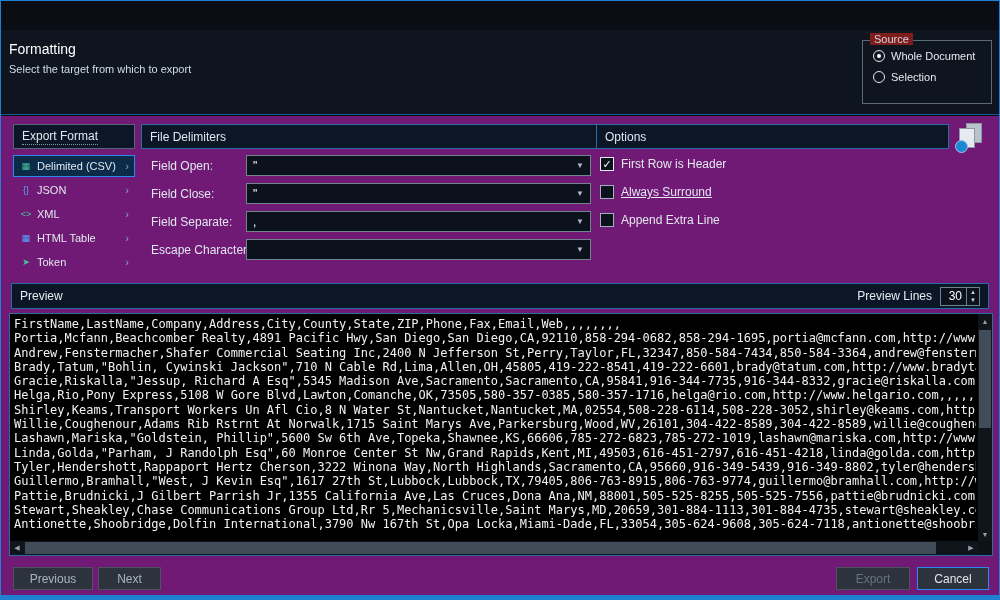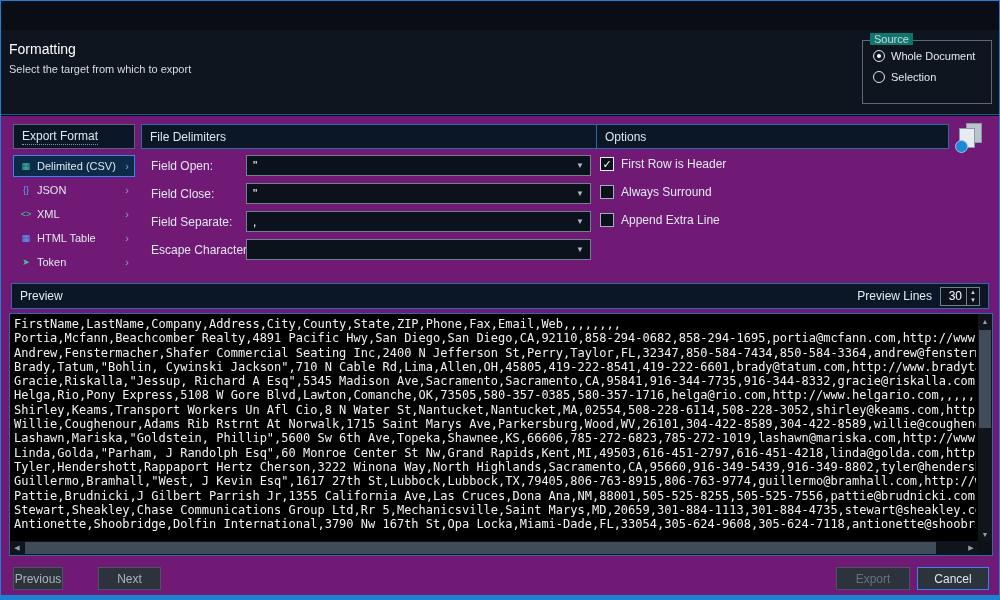--- a/index.html
+++ b/index.html
@@ -17,21 +17,21 @@
   .title-buttons { margin-left:auto; display:flex; height:100%; }
   .tbtn { width:44px; height:100%; display:flex; align-items:center; justify-content:center;
           color:#e8e8e8; font-size:13px; cursor:default; }
 
   
   .header { position:absolute; left:0; top:29px; right:0; height:85px; background:#0e151f;
             border-bottom:1px solid #155a96; }
   .h-title { position:absolute; left:8px; top:11px; font-size:14px; color:#ffffff; }
   .h-sub   { position:absolute; left:8px; top:33px; font-size:11px; color:#d4dce4; }
   .source-box { position:absolute; right:7px; top:10px; width:130px; height:64px; border:1px solid #5a6a7a; }
-  .source-legend { position:absolute; left:7px; top:-8px; background:#0f766e; padding:0 4px;
+  .source-legend { position:absolute; left:7px; top:-8px; background:#7f1d1d; padding:0 4px;
                    font-size:11px; color:#cfd8e2; }
   .radio-row { display:flex; align-items:center; gap:6px; margin:9px 0 0 10px; font-size:11px; color:#e4eaf0; }
   .radio { width:12px; height:12px; border-radius:50%; border:1px solid #e2e8ee; background:#0e151f;
            position:relative; flex:0 0 auto; }
   .radio.checked::after { content:""; position:absolute; left:3px; top:3px; width:4px; height:4px;
                           border-radius:50%; background:#ffffff; }
 
   
   .main { position:absolute; left:0; top:115px; right:0; height:479px; background:#701a75; }
   .sec-head { position:absolute; height:25px; border:1px solid #2a6ca6; background:#0b1726;
@@ -90,21 +90,21 @@
   .hscroll { position:absolute; left:0; right:14px; bottom:0; height:14px; background:#10151c; }
   .harrow  { position:absolute; top:0; width:14px; height:14px; display:flex; align-items:center;
              justify-content:center; font-size:7px; color:#95a1ad; }
   .harrow.left { left:0; } .harrow.right { right:0; }
   .hthumb { position:absolute; left:15px; right:42px; top:1px; bottom:1px; background:#414c59; }
   .scroll-corner { position:absolute; right:0; bottom:0; width:14px; height:14px; background:#0d1218; }
 
   
   .btn { position:absolute; top:451px; height:23px; background:#2d333c; border:1px solid #4a5560;
          color:#aab4be; font-size:12px; display:flex; align-items:center; justify-content:center; }
-  .btn-prev   { left:12px;  width:50px; }
+  .btn-prev   { left:12px;  width:80px; }
   .btn-next   { left:97px;  width:63px; }
   .btn-export { left:835px; width:74px; color:#67727f; }
   .btn-cancel { left:916px; width:72px; border-color:#2d89ef; color:#dfe6ec; }
 </style>
 </head>
 <body>
 
 <div class="window">
 
 
@@ -191,21 +191,21 @@
         <div class="dropdown" style="top: 123px;">
           <span></span>
           <span class="dd-arrow">▼</span>
         </div>
       </div>
     <div id="option-checks">
         <div class="chk-row" style="top: 41px;">
           <span class="chk checked">✓</span>
           <span>First Row is Header</span>
         </div>
-        <div class="chk-row" style="top: 69px;">
+        <div class="chk-row" style="top: 69px; text-decoration: underline;">
           <span class="chk"></span>
           <span>Always Surround</span>
         </div>
         <div class="chk-row" style="top: 97px;">
           <span class="chk"></span>
           <span>Append Extra Line</span>
         </div>
       </div>
 
     <div class="preview-head">

